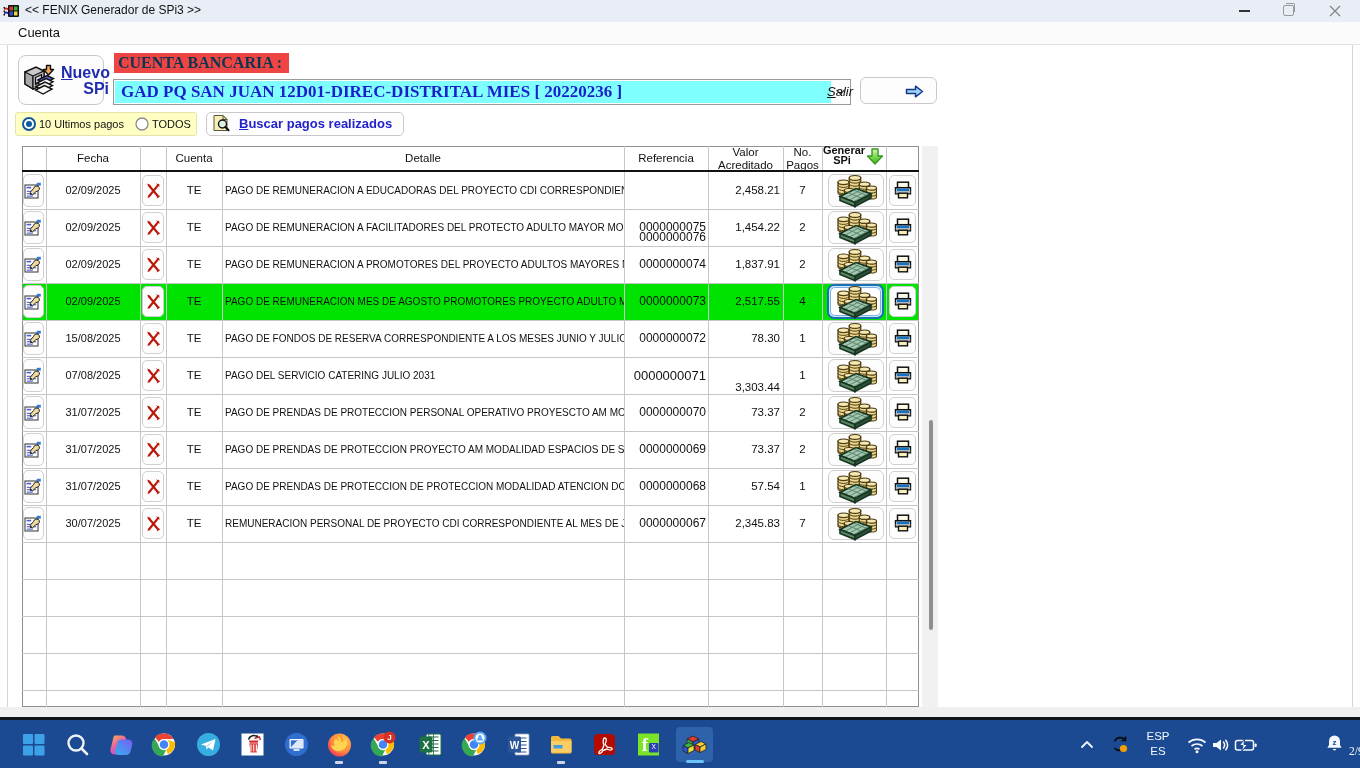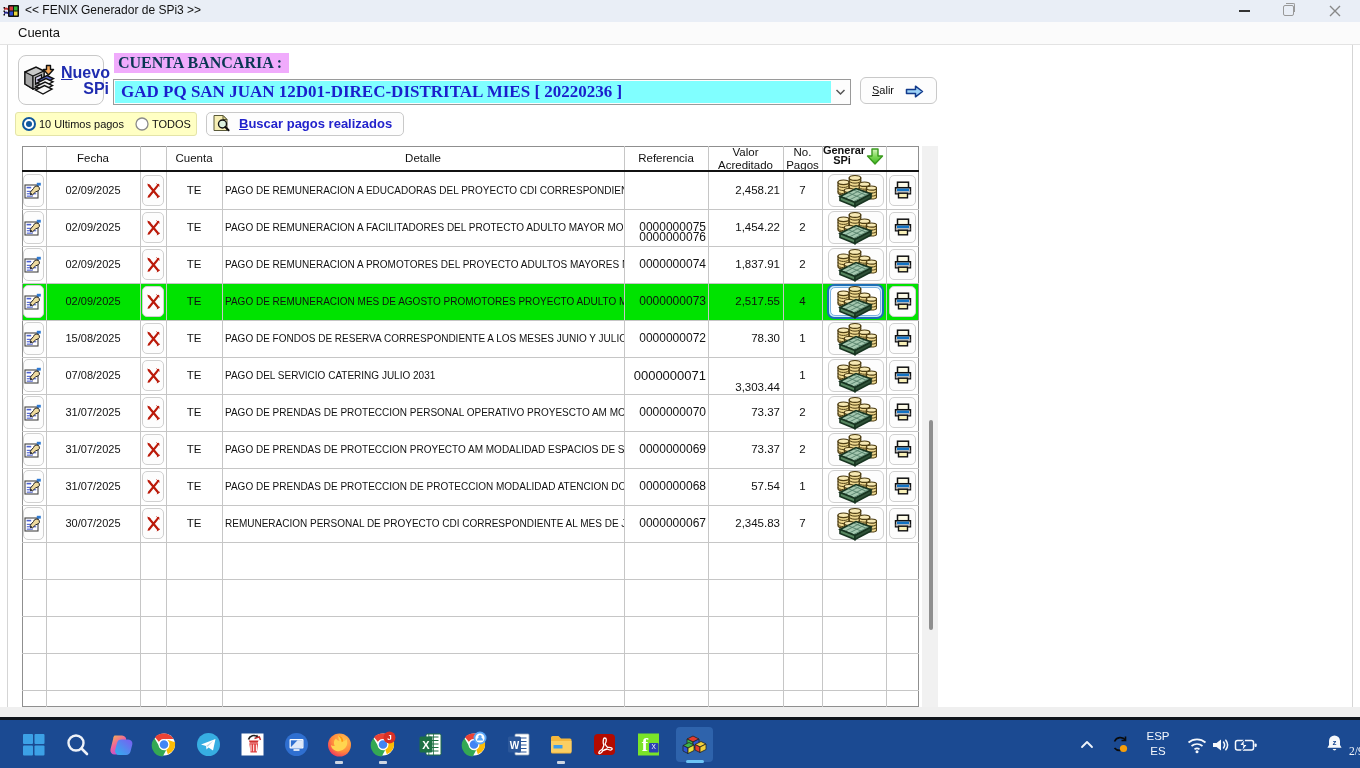--- a/index.html
+++ b/index.html
@@ -43,29 +43,29 @@
       <path d="M13.5 13.5 L19.5 10.8 L19.5 17.5 L13.5 20.3 Z" fill="#d8d4f2" stroke="#111" stroke-width="1.2"></path>
       <path d="M24.5 1.5 h4 v4 h3 L26.5 11 L21.5 5.5 h3 Z" fill="#f5a95c" stroke="#111" stroke-width="1.4" stroke-linejoin="round"></path>
       <g stroke="#111" stroke-width="1.4">
         <path d="M16 16 L25 11.5 L31.5 14.5 L22.5 19.5 Z" fill="#5966c9"></path>
         <path d="M15 19 L24 14.5 L31 17.8 L22 22.5 Z" fill="#f8f8f8"></path>
         <path d="M14 22.5 L23 18 L30.5 21.5 L21.5 26.3 Z" fill="#f0f0f0"></path>
         <path d="M13.5 26 L22.5 21.5 L30 25 L21 30 Z" fill="#f8f8f8"></path>
       </g>
     </svg></div>
 <div class="a" style="left:55px;top:65px;width:48px;text-align:right;font-size:16px;font-weight:bold;color:#1f2cb0;line-height:16px;margin-left:6px;"><span style="text-decoration:underline">N</span>uevo<br>SPi</div>
-<div class="a" style="left:114px;top:53px;width:175px;height:20px;background:#f0abfc;color:#0a3652;font-family:'Liberation Serif',serif;font-weight:bold;font-size:16px;line-height:20px;padding-left:4px;">CUENTA BANCARIA :</div>
+<div class="a" style="left:114px;top:53px;width:175px;height:20px;background:#ef4444;color:#0a3652;font-family:'Liberation Serif',serif;font-weight:bold;font-size:16px;line-height:20px;padding-left:4px;">CUENTA BANCARIA :</div>
 <div class="a" style="left:113px;top:79px;width:738px;height:26px;background:#fdfdfd;border:1px solid #9a9a9a;"></div>
 <div class="a" style="left:115px;top:81px;width:716px;height:22px;background:#80ffff;"></div>
 <div class="a" style="left:121px;top:81px;height:22px;line-height:22px;font-family:'Liberation Serif',serif;font-weight:bold;font-size:17px;color:#1a1ecc;">GAD PQ SAN JUAN 12D01-DIREC-DISTRITAL MIES [ 20220236 ]</div>
 <div class="a" style="left:832px;top:81px;width:17px;height:22px;background:#fdfdfd;"><svg width="17" height="22" viewBox="0 0 17 22" style="">
       <path d="M4.5 9 L8.5 13 L12.5 9" fill="none" stroke="#555" stroke-width="1.5"></path>
     </svg></div>
 <div class="btn" style="left:860px;top:77px;width:77px;height:27px;"></div>
-<div class="a" style="left:872px;top:84px;font-size:11px;color:#111;"><span style="text-decoration:underline">S</span>alir</div>
+<div class="a" style="left:827px;top:84px;font-size:13px;color:#111;font-style:italic;"><span style="text-decoration:underline">S</span>alir</div>
 <div class="a" style="left:905px;top:84px;"><svg width="19" height="13" viewBox="0 0 19 13" style="">
       <path d="M1.5 4.5 h9 V1.2 L17.5 6.5 L10.5 11.8 V8.5 h-9 Z" fill="#9cd2f7" stroke="#123a8c" stroke-width="1.5" stroke-linejoin="round"></path>
     </svg></div>
 <div class="a" style="left:15px;top:112px;width:182px;height:24px;background:#ffffc4;border:1px solid #e4e4a8;border-radius:3px;"></div>
 <div class="a" style="left:22px;top:117px;"><svg width="14" height="14" viewBox="0 0 14 14" style="">
       <circle cx="7" cy="7" r="6" fill="#fff" stroke="#10589e" stroke-width="2"></circle>
       <circle cx="7" cy="7" r="3" fill="#10589e"></circle>
     </svg></div>
 <div class="a" style="left:39px;top:118px;font-size:11px;color:#111;">10 Ultimos pagos</div>
 <div class="a" style="left:135px;top:117px;"><svg width="14" height="14" viewBox="0 0 14 14" style="">

